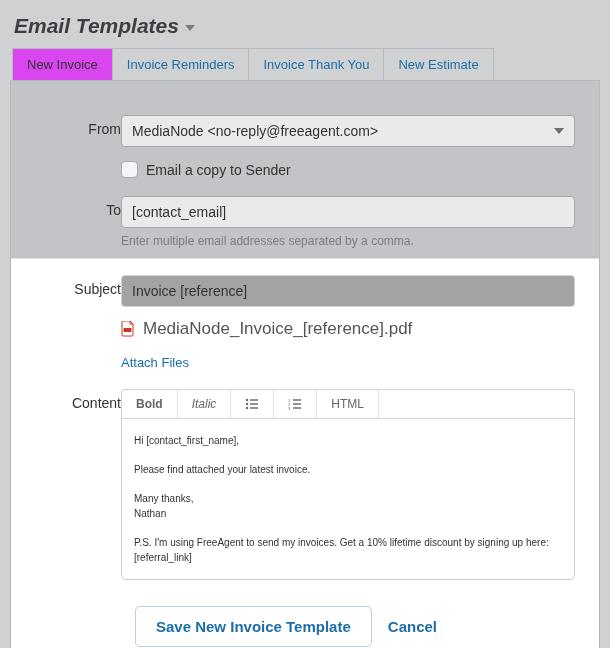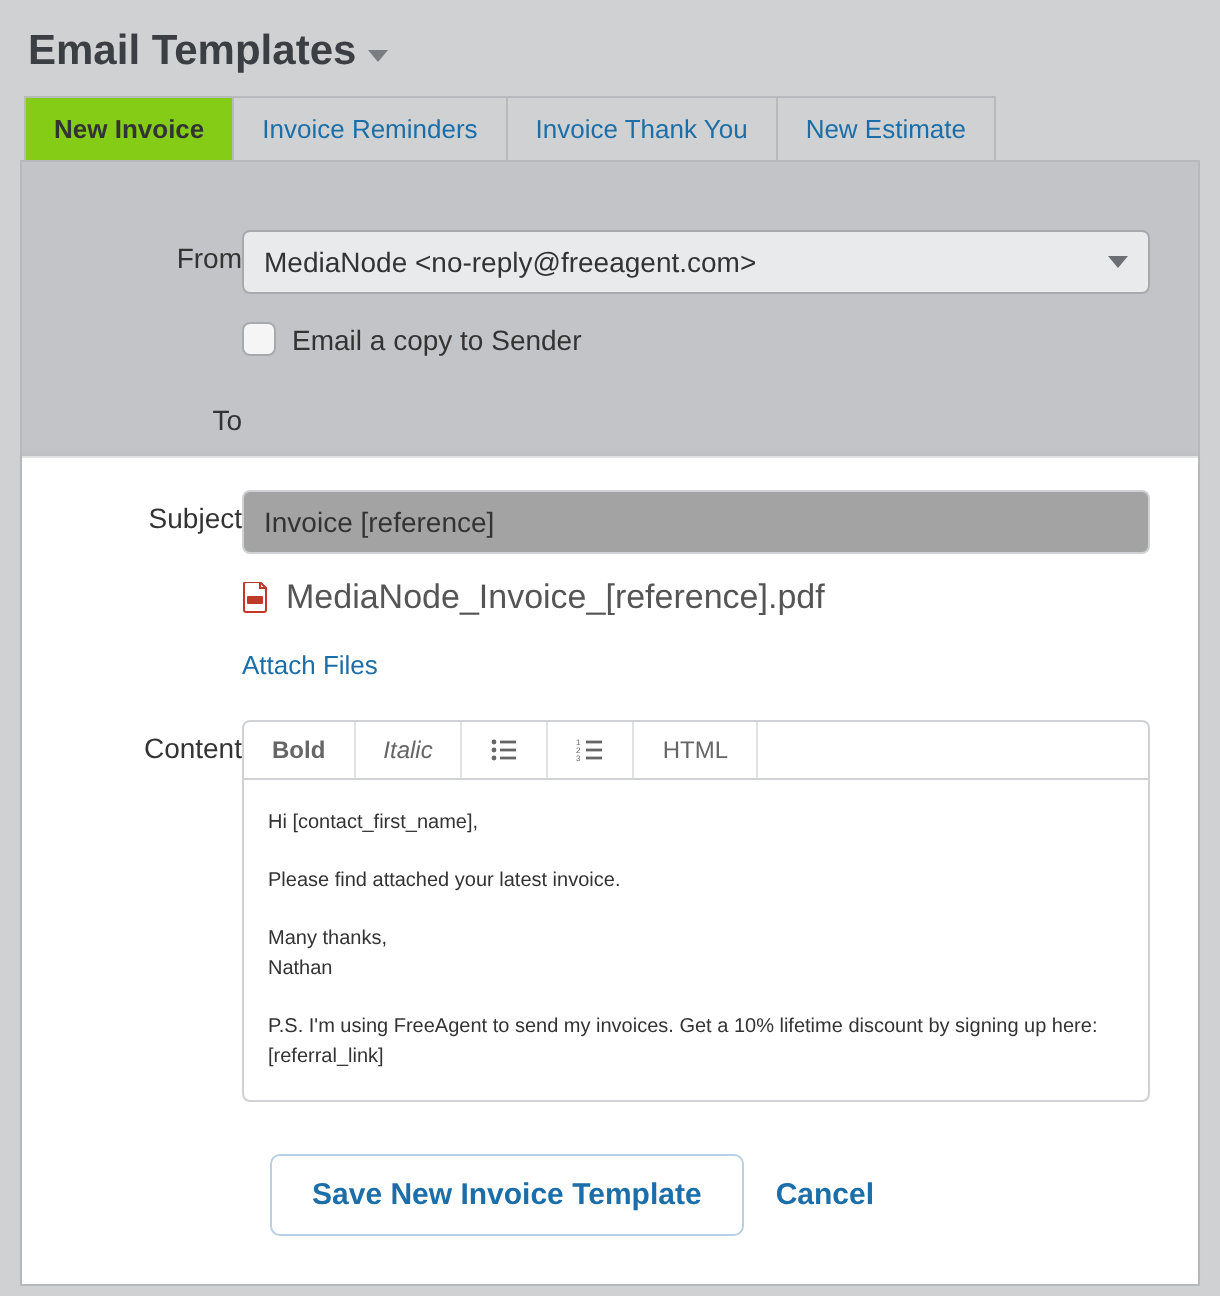--- a/index.html
+++ b/index.html
@@ -1,22 +1,22 @@
 <!DOCTYPE html>
 <html><head>
 <meta charset="utf-8">
 <style>
 * { box-sizing: border-box; margin: 0; padding: 0; }
 body { font-family: -apple-system, BlinkMacSystemFont, "Helvetica Neue", Arial, sans-serif; background: #d0d1d3; width: 610px; height: 648px; overflow: hidden; }
 .page { padding: 10px 10px 0 10px; }
-.page-title { font-size: 21px; font-weight: 600; color: #3b3e42; margin: 4px 0 10px 4px; display: flex; align-items: center; gap: 6px; }
+.page-title { font-size: 21px; font-weight: 600; color: #3b3e42; margin: 4px 0 10px 4px; display: flex; align-items: center; gap: 6px; font-style: italic; }
 .page-title .caret { width: 0; height: 0; border-left: 5px solid transparent; border-right: 5px solid transparent; border-top: 6px solid #7a7d82; margin-top: 3px; }
 .tabs { display: flex; margin-left: 2px; }
 .tab { padding: 8px 14px; font-size: 13px; color: #1b6ea8; background: #d0d1d3; border: 1px solid #b7b9bc; border-bottom: none; cursor: pointer; margin-right: -1px; }
-.tab.active { background: #84cc16; color: #333; font-weight: 700; }
+.tab.active { background: #d946ef; color: #333; font-weight: 400; }
 .panel { background: #c3c4c7; border: 1px solid #b7b9bc; border-top: 1px solid #b7b9bc; padding: 34px 24px 0 24px; min-height: 560px; position: relative; }
 .form-row { display: flex; align-items: flex-start; margin-bottom: 10px; }
 .form-label { width: 86px; text-align: right; font-size: 14px; color: #333; padding-top: 6px; }
 .form-control { flex: 1; position: relative; }
 .select-box, .text-input { width: 100%; border: 1px solid #a7a9ad; border-radius: 4px; background: #e9eaec; padding: 7px 10px; font-size: 14px; color: #333; }
 .select-box { display: flex; align-items: center; justify-content: space-between; cursor: pointer; }
 .select-caret { width: 0; height: 0; border-left: 5px solid transparent; border-right: 5px solid transparent; border-top: 6px solid #6b6e73; }
 .checkbox-row { display: flex; align-items: center; gap: 8px; padding: 4px 0 8px 0; }
 .checkbox { width: 17px; height: 17px; border: 1px solid #a7a9ad; border-radius: 4px; background: #f5f5f6; }
 .checkbox-label { font-size: 14px; color: #333; }
@@ -67,20 +67,24 @@
         </div>
         <div class="checkbox-row" style="margin-top:10px;">
           <div class="checkbox"></div>
           <span class="checkbox-label">Email a copy to Sender</span>
         </div>
       </div>
     </div>
 
     <div class="form-row">
       <div class="form-label">To</div>
+      <div class="form-control">
+        <input class="text-input" value="[contact_email]" style="">
+        <div class="hint">Enter multiple email addresses separated by a comma.</div>
+      </div>
     </div>
 
     <div class="white-card">
       <div class="form-row">
         <div class="form-label">Subject</div>
         <div class="form-control">
           <input class="text-input" value="Invoice [reference]" style="">
           <div class="attachment-row">
             <span class="pdf-icon">
               <svg viewBox="0 0 14 16">

